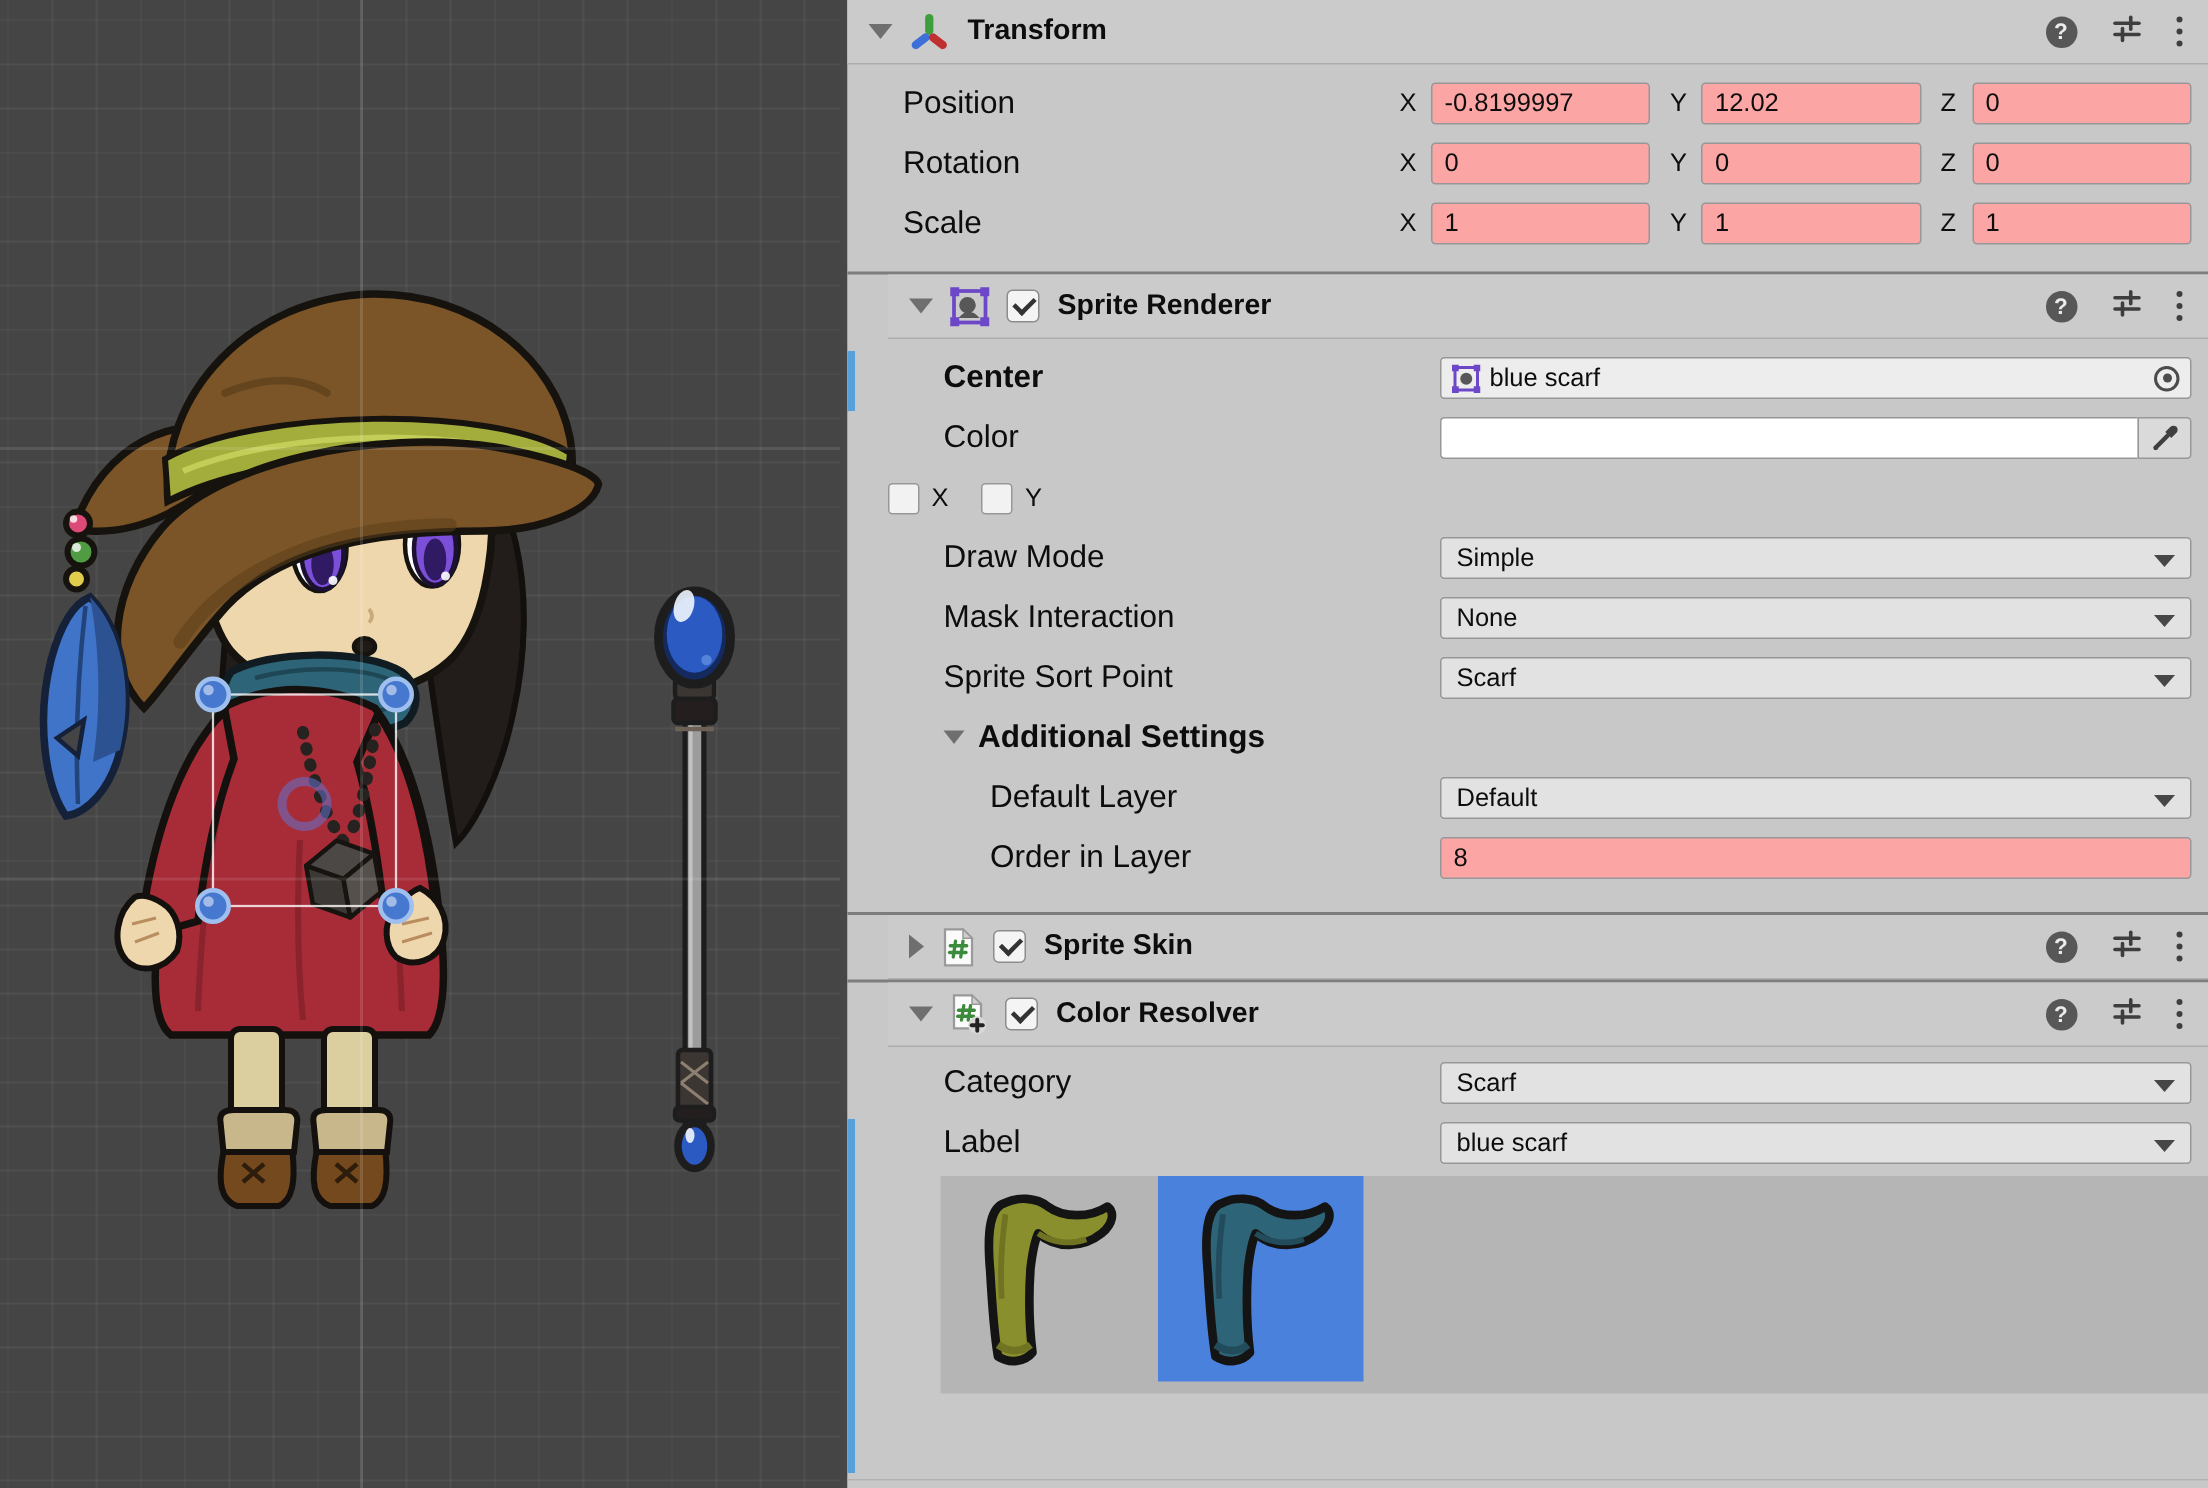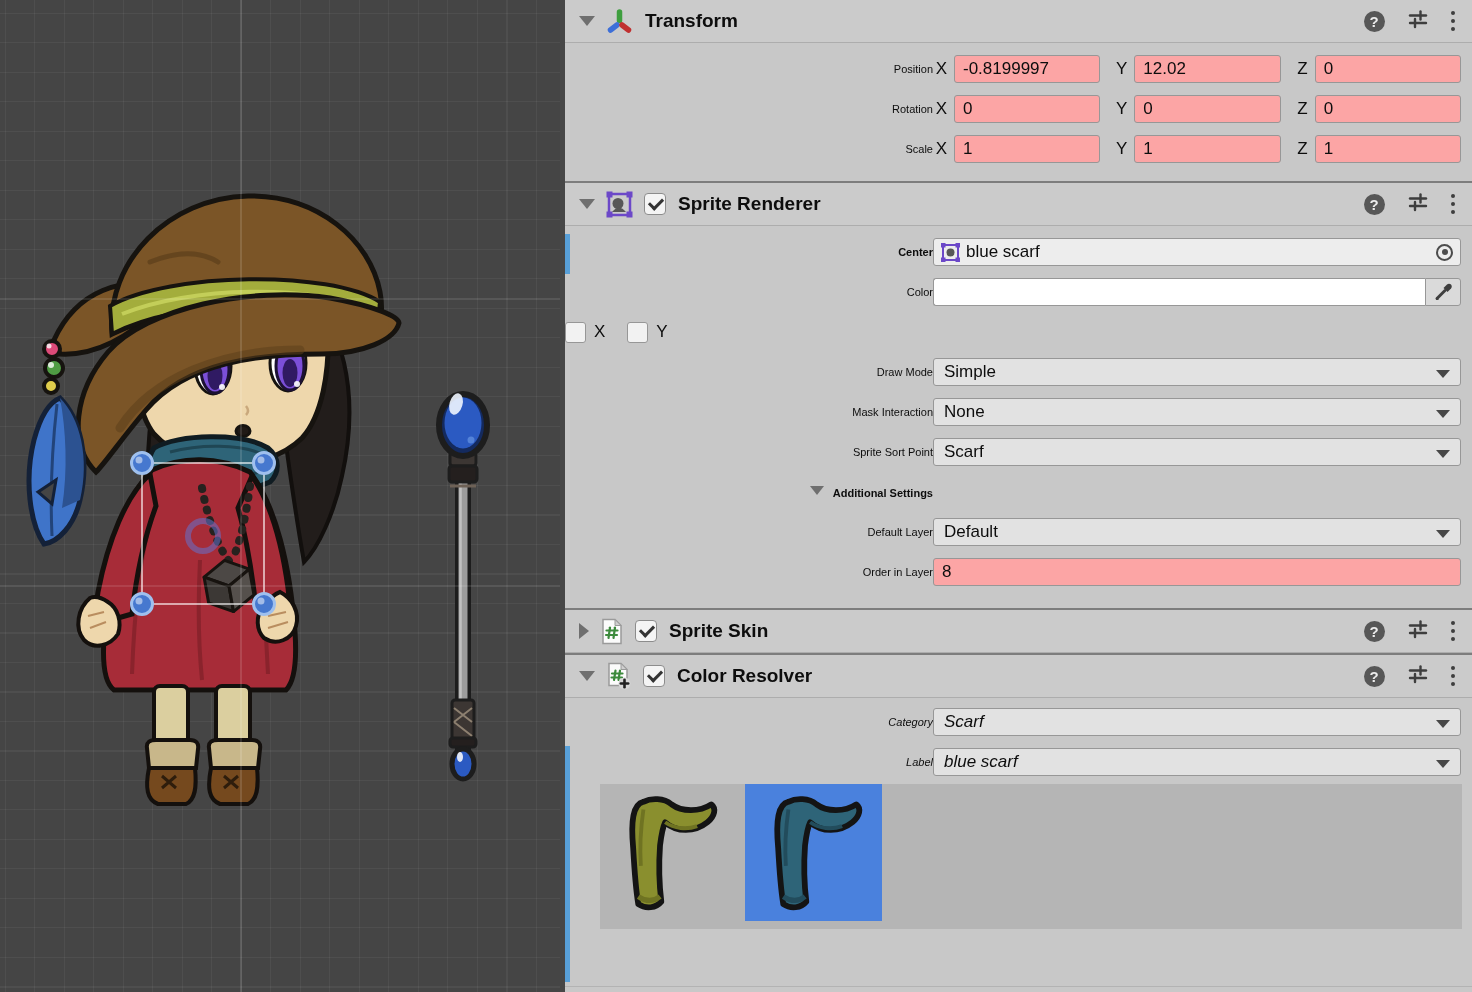--- a/index.html
+++ b/index.html
@@ -1,37 +1,37 @@
 <!DOCTYPE html>
 <html><head>
 <meta charset="utf-8">
 <style>
   * { margin:0; padding:0; box-sizing:border-box; }
   body { font-family:"Liberation Sans", sans-serif; }
-  .screen { position:relative; width:1472px; height:992px; background:#c8c8c8; overflow:hidden; color:#0d0d0d;text-align:right; }
+  .screen { position:relative; width:1472px; height:992px; background:#c8c8c8; overflow:hidden; color:#0d0d0d; }
 
   
   .scene { position:absolute; left:0; top:0; width:560px; height:992px;
     background-color:#454545;
     background-image:
       repeating-linear-gradient(to right, rgba(255,255,255,0.05) 0 1px, transparent 1px 29.5px),
       repeating-linear-gradient(to bottom, rgba(255,255,255,0.05) 0 1px, transparent 1px 29.5px);
     background-position:5px 13px; }
   .scene svg.art { position:absolute; left:0; top:0; }
   .gridline-v { position:absolute; top:0; width:2px; height:992px; background:rgba(255,255,255,0.13); }
   .gridline-h { position:absolute; left:0; height:2px; width:560px; background:rgba(255,255,255,0.10); }
   .scene-divider { position:absolute; left:560px; top:0; width:5px; height:992px; background:#474747; }
 
   
   .inspector { position:absolute; left:565px; top:0; width:907px; height:992px; background:#c8c8c8; }
   .comp { position:relative; }
-  .comp + .comp { border-top:2px solid #7d7d7d; }
+  .comp + .comp { border-top:2px solid #7d7d7d;padding-left:27px; }
   .comp-header { height:43px; background:#cbcbcb; border-bottom:1px solid #adadad; display:flex; align-items:center; }
   .comp-body { padding:6px 0 16px 0; position:relative; }
-  .comp-body.tight { padding:4px 0 0 0;font-style:italic; }
+  .comp-body.tight { padding:4px 0 0 0; }
 
   .fold { width:0; height:0; cursor:pointer; }
   .fold.down { border-left:8px solid transparent; border-right:8px solid transparent; border-top:10px solid #6f6f6f; }
   .fold.right { border-top:8px solid transparent; border-bottom:8px solid transparent; border-left:10px solid #6f6f6f; }
   .hdr-fold { margin-left:14px; }
   .comp-icon { margin-left:11px; display:flex; align-items:center; }
   .enable-box { margin-left:11px; }
   .comp-title { margin-left:12px; font-size:19px; font-weight:bold; }
   .hdr-right { margin-left:auto; display:flex; align-items:center; gap:22px; padding-right:17px; }
 
@@ -39,21 +39,21 @@
   .help-icon::after { content:"?"; position:absolute; left:0; top:0; width:21px; height:21px;
     color:#ececec; font-size:15px; font-weight:bold; text-align:center; line-height:21px; }
   .kebab-icon { display:flex; flex-direction:column; gap:3.5px; cursor:pointer; }
   .kebab-icon i { width:4.5px; height:4.5px; border-radius:50%; background:#3e3e3e; }
 
   .checkbox { width:22px; height:22px; background:#f4f4f4; border:1px solid #8c8c8c; border-radius:4px; position:relative; cursor:pointer; }
   .checkbox.checked::after { content:""; position:absolute; left:4px; top:4px; width:11px; height:6px;
     border-left:3px solid #333; border-bottom:3px solid #333; transform:rotate(-45deg); }
 
   .row { display:flex; align-items:center; height:40px; }
-  .row-label { flex:0 0 368px; padding-left:37px; font-size:11px; white-space:nowrap; }
+  .row-label { flex:0 0 368px; padding-left:37px; font-size:21px; white-space:nowrap; }
   .row-label.indent { padding-left:68px; }
   .row-label.bold { font-weight:bold; }
   .row-fields { flex:1; display:flex; align-items:center; margin-right:11px; min-width:0; }
 
   .inline-fold { display:inline-block; vertical-align:2px; margin-right:9px;
     border-left:7px solid transparent; border-right:7px solid transparent; border-top:9px solid #6f6f6f; }
 
   .tfield { height:28px; background:#fca5a5; border:1px solid #979797; border-radius:3px;
     display:flex; align-items:center; padding:0 8px; font-size:17px; cursor:text; overflow:hidden; white-space:nowrap; }
   .wide { flex:1; }

